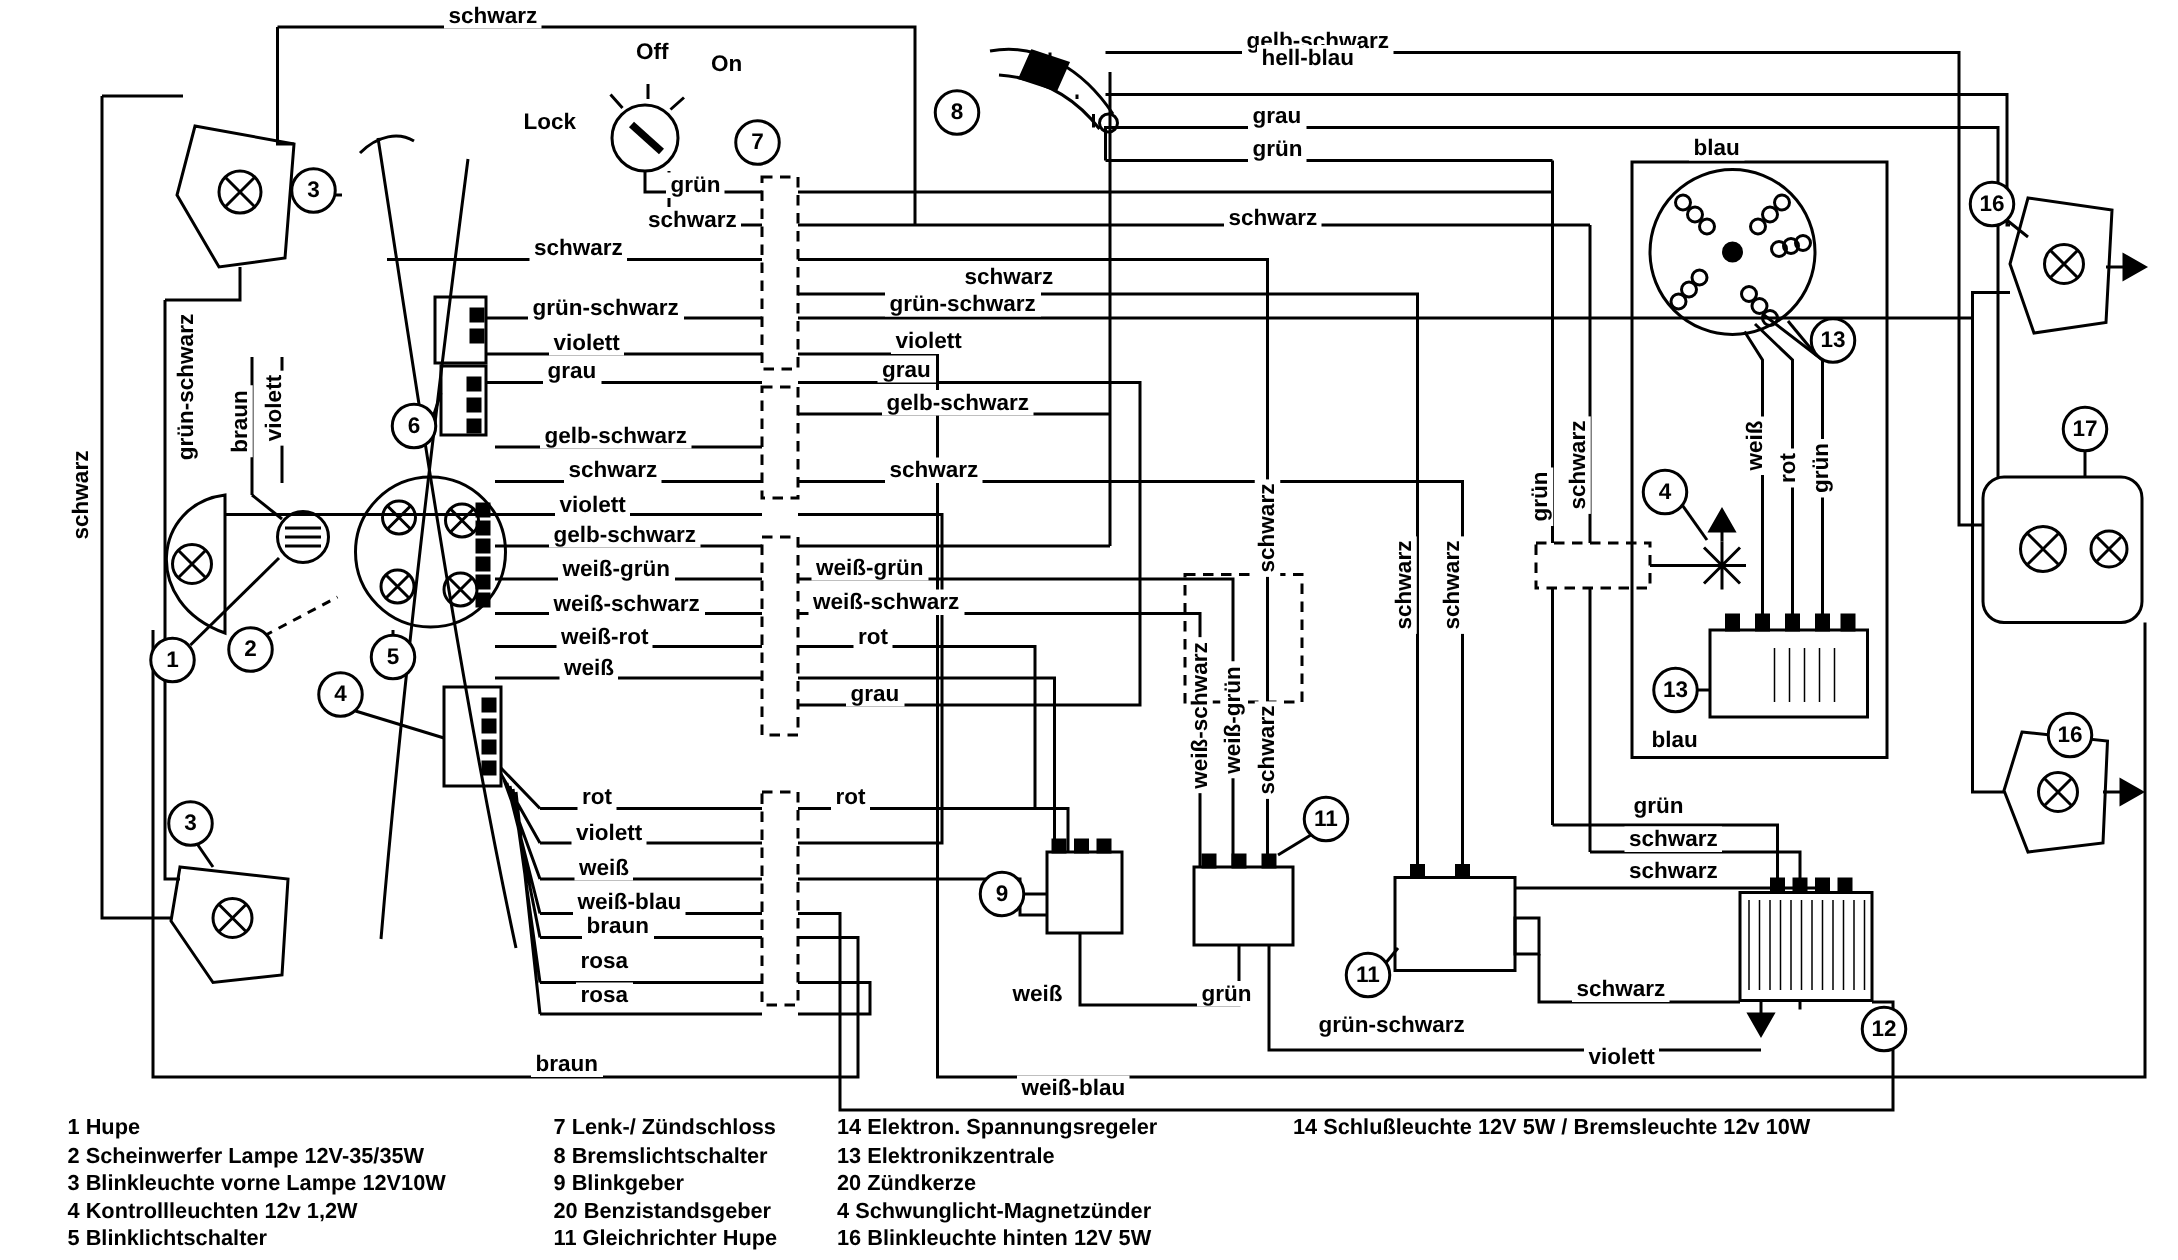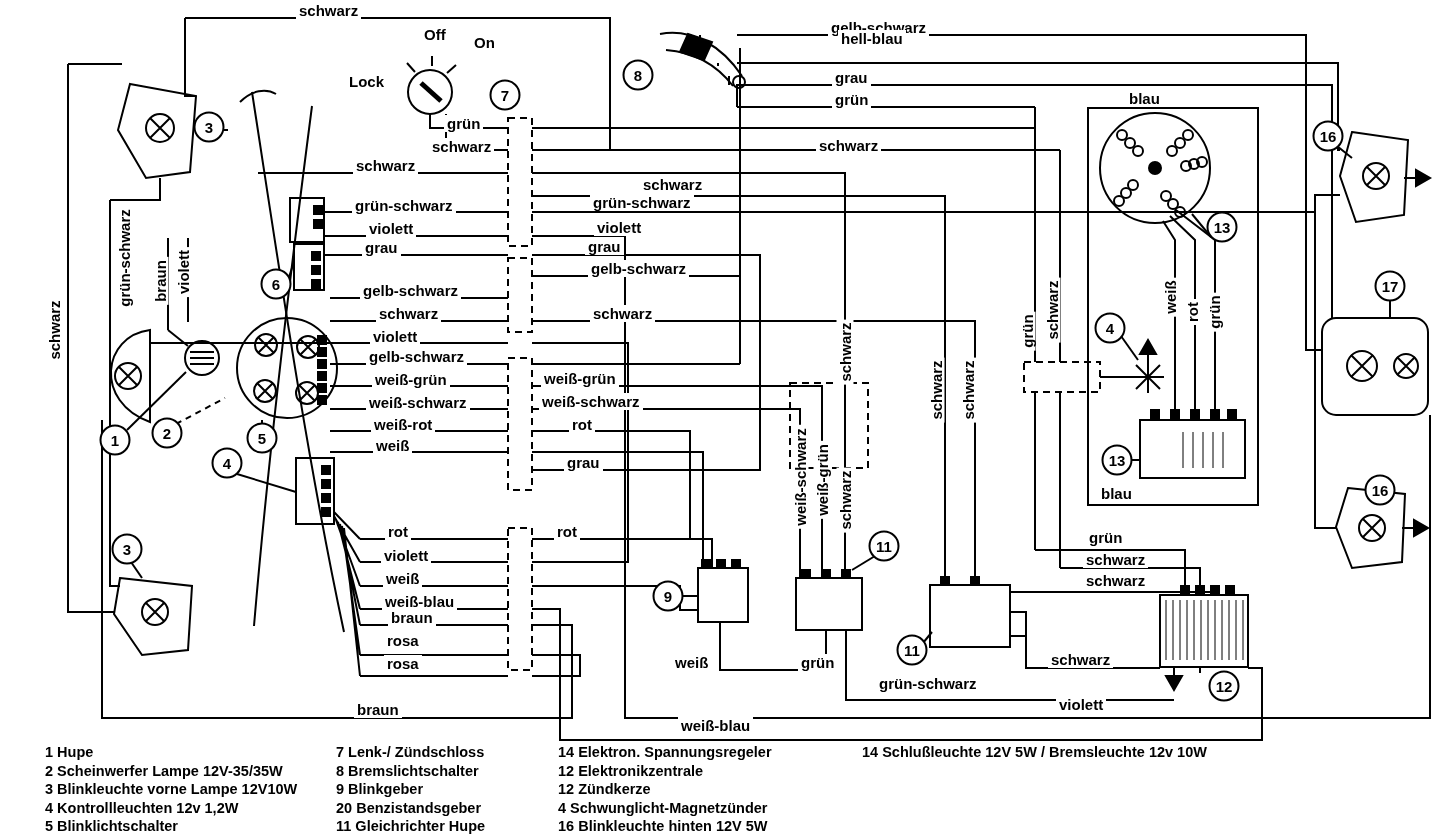--- a/index.html
+++ b/index.html
@@ -377,42 +377,42 @@
       <div class="cn" style="left: 115px; top: 440px;">1</div>
       <div class="cn" style="left: 167px; top: 433px;">2</div>
       <div class="cn" style="left: 262px; top: 438px;">5</div>
       <div class="cn" style="left: 227px; top: 463px;">4</div>
       <div class="cn" style="left: 1117px; top: 460px;">13</div>
       <div class="cn" style="left: 884px; top: 546px;">11</div>
       <div class="cn" style="left: 127px; top: 549px;">3</div>
       <div class="cn" style="left: 668px; top: 596px;">9</div>
       <div class="cn" style="left: 1380px; top: 490px;">16</div>
       <div class="cn" style="left: 912px; top: 650px;">11</div>
-      <div class="cn" style="left: 1224px; top: 686px;">12</div>
+      <div class="cn" style="left: 1256px; top: 686px;">12</div>
     </div>
 
 <div class="legend">
   <div class="lcol" style="left:45px">
     <div>1  Hupe</div>
     <div>2 Scheinwerfer Lampe 12V-35/35W</div>
     <div>3 Blinkleuchte vorne Lampe 12V10W</div>
     <div>4 Kontrollleuchten 12v 1,2W</div>
     <div>5 Blinklichtschalter</div>
   </div>
-  <div class="lcol" style="left:336px">
+  <div class="lcol" style="left:369px">
     <div>7 Lenk-/ Zündschloss</div>
     <div>8 Bremslichtschalter</div>
     <div>9 Blinkgeber</div>
     <div>20 Benzistandsgeber</div>
     <div>11 Gleichrichter Hupe</div>
   </div>
   <div class="lcol" style="left:558px">
     <div>14 Elektron. Spannungsregeler</div>
-    <div>12 Elektronikzentrale</div>
-    <div>12 Zündkerze</div>
+    <div>13 Elektronikzentrale</div>
+    <div>20 Zündkerze</div>
     <div>4 Schwunglicht-Magnetzünder</div>
     <div>16 Blinkleuchte hinten 12V 5W</div>
   </div>
   <div class="lcol" style="left:862px">
     <div>14 Schlußleuchte 12V 5W / Bremsleuchte 12v 10W</div>
   </div>
 </div>
 
 </div>
 

